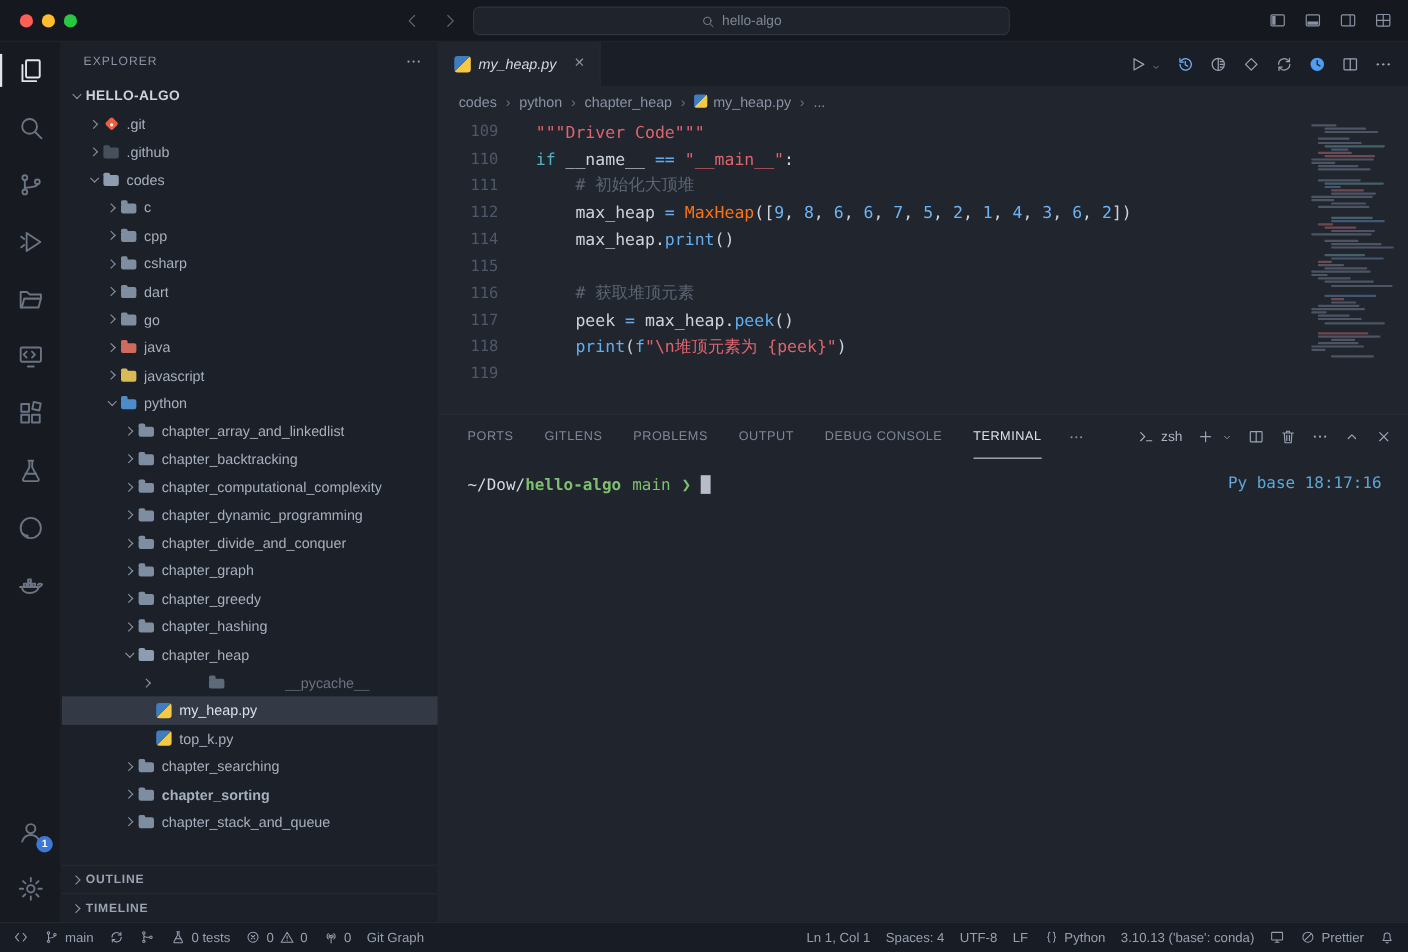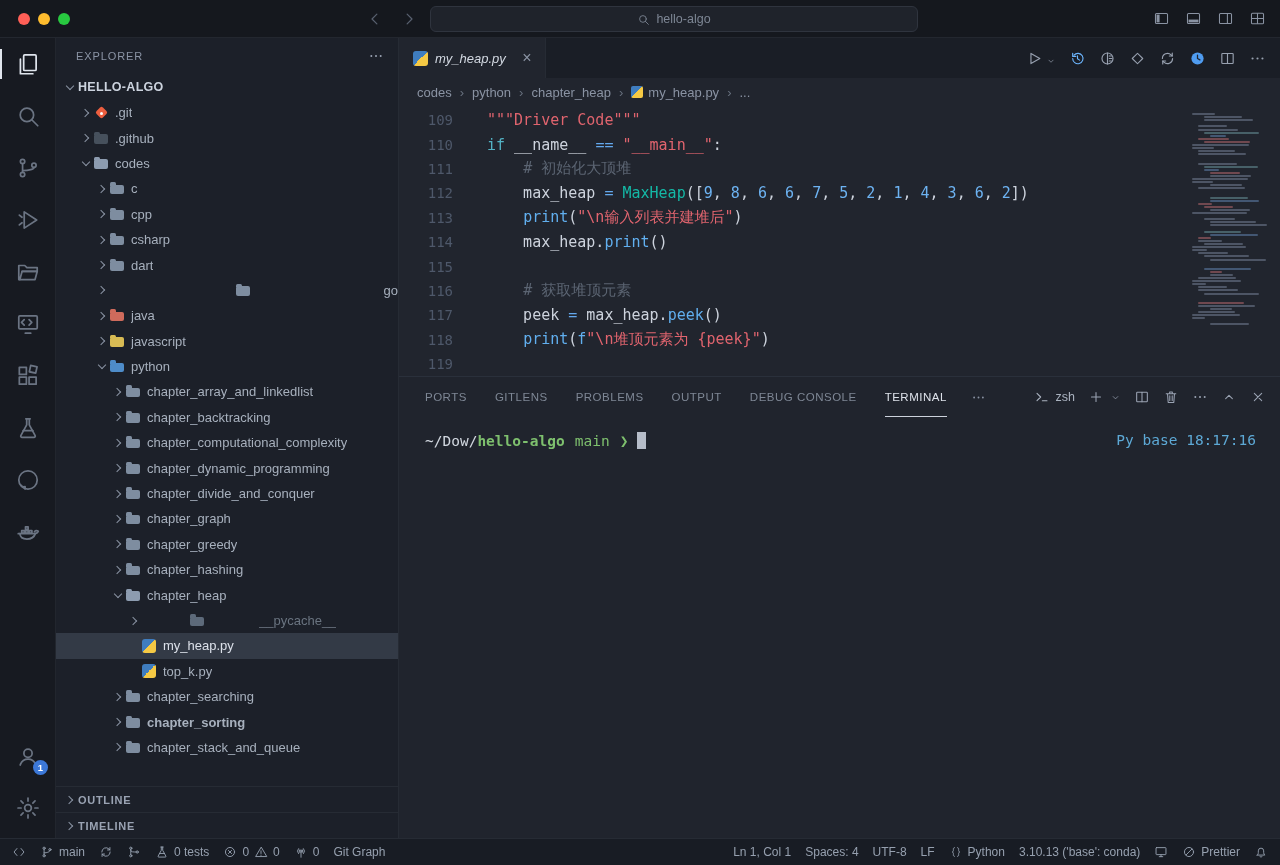--- a/index.html
+++ b/index.html
@@ -69,21 +69,21 @@
 
   .breadcrumbs { height:28px; display:flex; align-items:center; padding-left:18px; gap:8px; color:#8a93a3; font-size:13px; }
   .bc-item { display:flex; align-items:center; gap:5px; cursor:pointer; }
   .bc-sep { color:#67707e; }
 
   .code-wrap { flex:1; position:relative; overflow:hidden; font-family:"DejaVu Sans Mono","Liberation Mono",monospace; font-size:15px; padding-top:2px; }
   .code-line { display:flex; height:24.4px; align-items:center; }
   .gutter { width:54px; min-width:54px; text-align:right; color:#4e586a; font-size:14px; }
   .code-text { white-space:pre; padding-left:34px; }
   .c-str{color:#e0646e} .c-kw{color:#53b2c4} .c-op{color:#64a9ee} .c-fn{color:#61afef}
-  .c-cls{color:#14b8a6} .c-num{color:#6db3f2} .c-com{color:#5b6472} .c-plain{color:#cdd3dd} .c-fpre{color:#61afef}
+  .c-cls{color:#f97316} .c-num{color:#6db3f2} .c-com{color:#5b6472} .c-plain{color:#cdd3dd} .c-fpre{color:#61afef}
 
   .minimap { position:absolute; right:6px; top:4px; width:84px; }
   .mm-row { height:3.1px; display:flex; }
   .mm-row span { height:2px; border-radius:1px; opacity:.85; display:block; }
 
   
   .panel { height:462px; border-top:1px solid #2a303b; background:#20242d; display:flex; flex-direction:column; }
   .panel-tabbar { height:40px; display:flex; align-items:center; padding:0 14px 0 26px; }
   .panel-tabs { display:flex; gap:28px; height:100%; align-items:center; }
   .panel-tab { font-size:11.5px; letter-spacing:.5px; color:#7e8795; height:100%; display:flex; align-items:center; border-bottom:1px solid transparent; cursor:pointer; }
@@ -318,21 +318,21 @@
         <div class="tree-row" style="padding-left: 38px;">
           <span class="chev right"></span>
           <span class="fi fi-folder"></span>
           <span class="tree-label">csharp</span>
         </div>
         <div class="tree-row" style="padding-left: 38px;">
           <span class="chev right"></span>
           <span class="fi fi-folder"></span>
           <span class="tree-label">dart</span>
         </div>
-        <div class="tree-row" style="padding-left: 38px; justify-content: space-between;">
+        <div class="tree-row" style="padding-left: 38px;">
           <span class="chev right"></span>
           <span class="fi fi-folder"></span>
           <span class="tree-label">go</span>
         </div>
         <div class="tree-row" style="padding-left: 38px;">
           <span class="chev right"></span>
           <span class="fi fi-folder-java"></span>
           <span class="tree-label">java</span>
         </div>
         <div class="tree-row" style="padding-left: 38px;">
@@ -528,24 +528,20 @@
             <span class="gutter">110</span>
             <span class="code-text"><span class="c-kw">if</span><span class="c-plain"> __name__ </span><span class="c-op">==</span><span class="c-plain"> </span><span class="c-str">"__main__"</span><span class="c-plain">:</span></span>
           </div>
           <div class="code-line">
             <span class="gutter">111</span>
             <span class="code-text"><span class="c-plain">    </span><span class="c-com"># 初始化大顶堆</span></span>
           </div>
           <div class="code-line">
             <span class="gutter">112</span>
             <span class="code-text"><span class="c-plain">    max_heap </span><span class="c-op">=</span><span class="c-plain"> </span><span class="c-cls">MaxHeap</span><span class="c-plain">([</span><span class="c-num">9</span><span class="c-plain">, </span><span class="c-num">8</span><span class="c-plain">, </span><span class="c-num">6</span><span class="c-plain">, </span><span class="c-num">6</span><span class="c-plain">, </span><span class="c-num">7</span><span class="c-plain">, </span><span class="c-num">5</span><span class="c-plain">, </span><span class="c-num">2</span><span class="c-plain">, </span><span class="c-num">1</span><span class="c-plain">, </span><span class="c-num">4</span><span class="c-plain">, </span><span class="c-num">3</span><span class="c-plain">, </span><span class="c-num">6</span><span class="c-plain">, </span><span class="c-num">2</span><span class="c-plain">])</span></span>
-          </div>
-          <div class="code-line">
-            <span class="gutter">113</span>
-            <span class="code-text"><span class="c-plain">    </span><span class="c-fn">print</span><span class="c-plain">(</span><span class="c-str">"\n输入列表并建堆后"</span><span class="c-plain">)</span></span>
           </div>
           <div class="code-line">
             <span class="gutter">114</span>
             <span class="code-text"><span class="c-plain">    max_heap.</span><span class="c-fn">print</span><span class="c-plain">()</span></span>
           </div>
           <div class="code-line">
             <span class="gutter">115</span>
             <span class="code-text"></span>
           </div>
           <div class="code-line">

